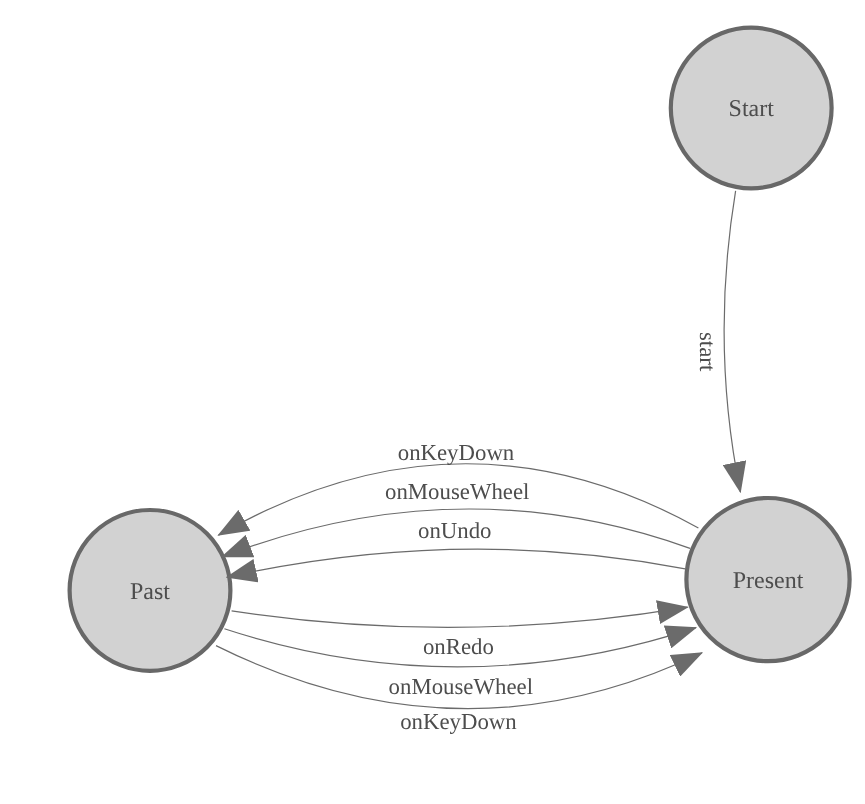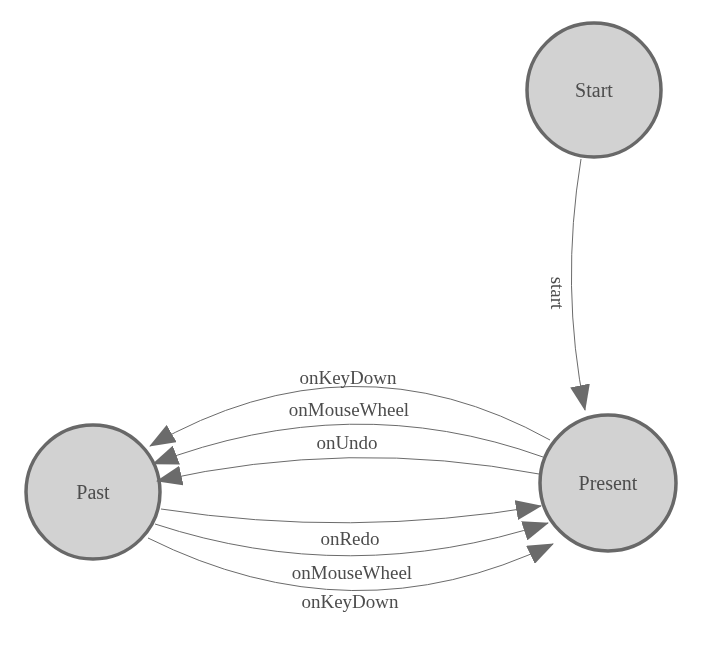--- a/index.html
+++ b/index.html
@@ -10,20 +10,21 @@
     width: 721px;
     height: 670px;
     background: #ffffff;
     font-family: "Liberation Serif", serif;
     overflow: hidden;
   }
   #diagram {
     position: relative;
     width: 601px;
     height: 670px;
+    margin-left: 32px;
   }
   svg {
     display: block;
   }
   .node-label {
     font-family: "Liberation Serif", serif;
     font-size: 20px;
   }
   .edge-label {
     font-family: "Liberation Serif", serif;

